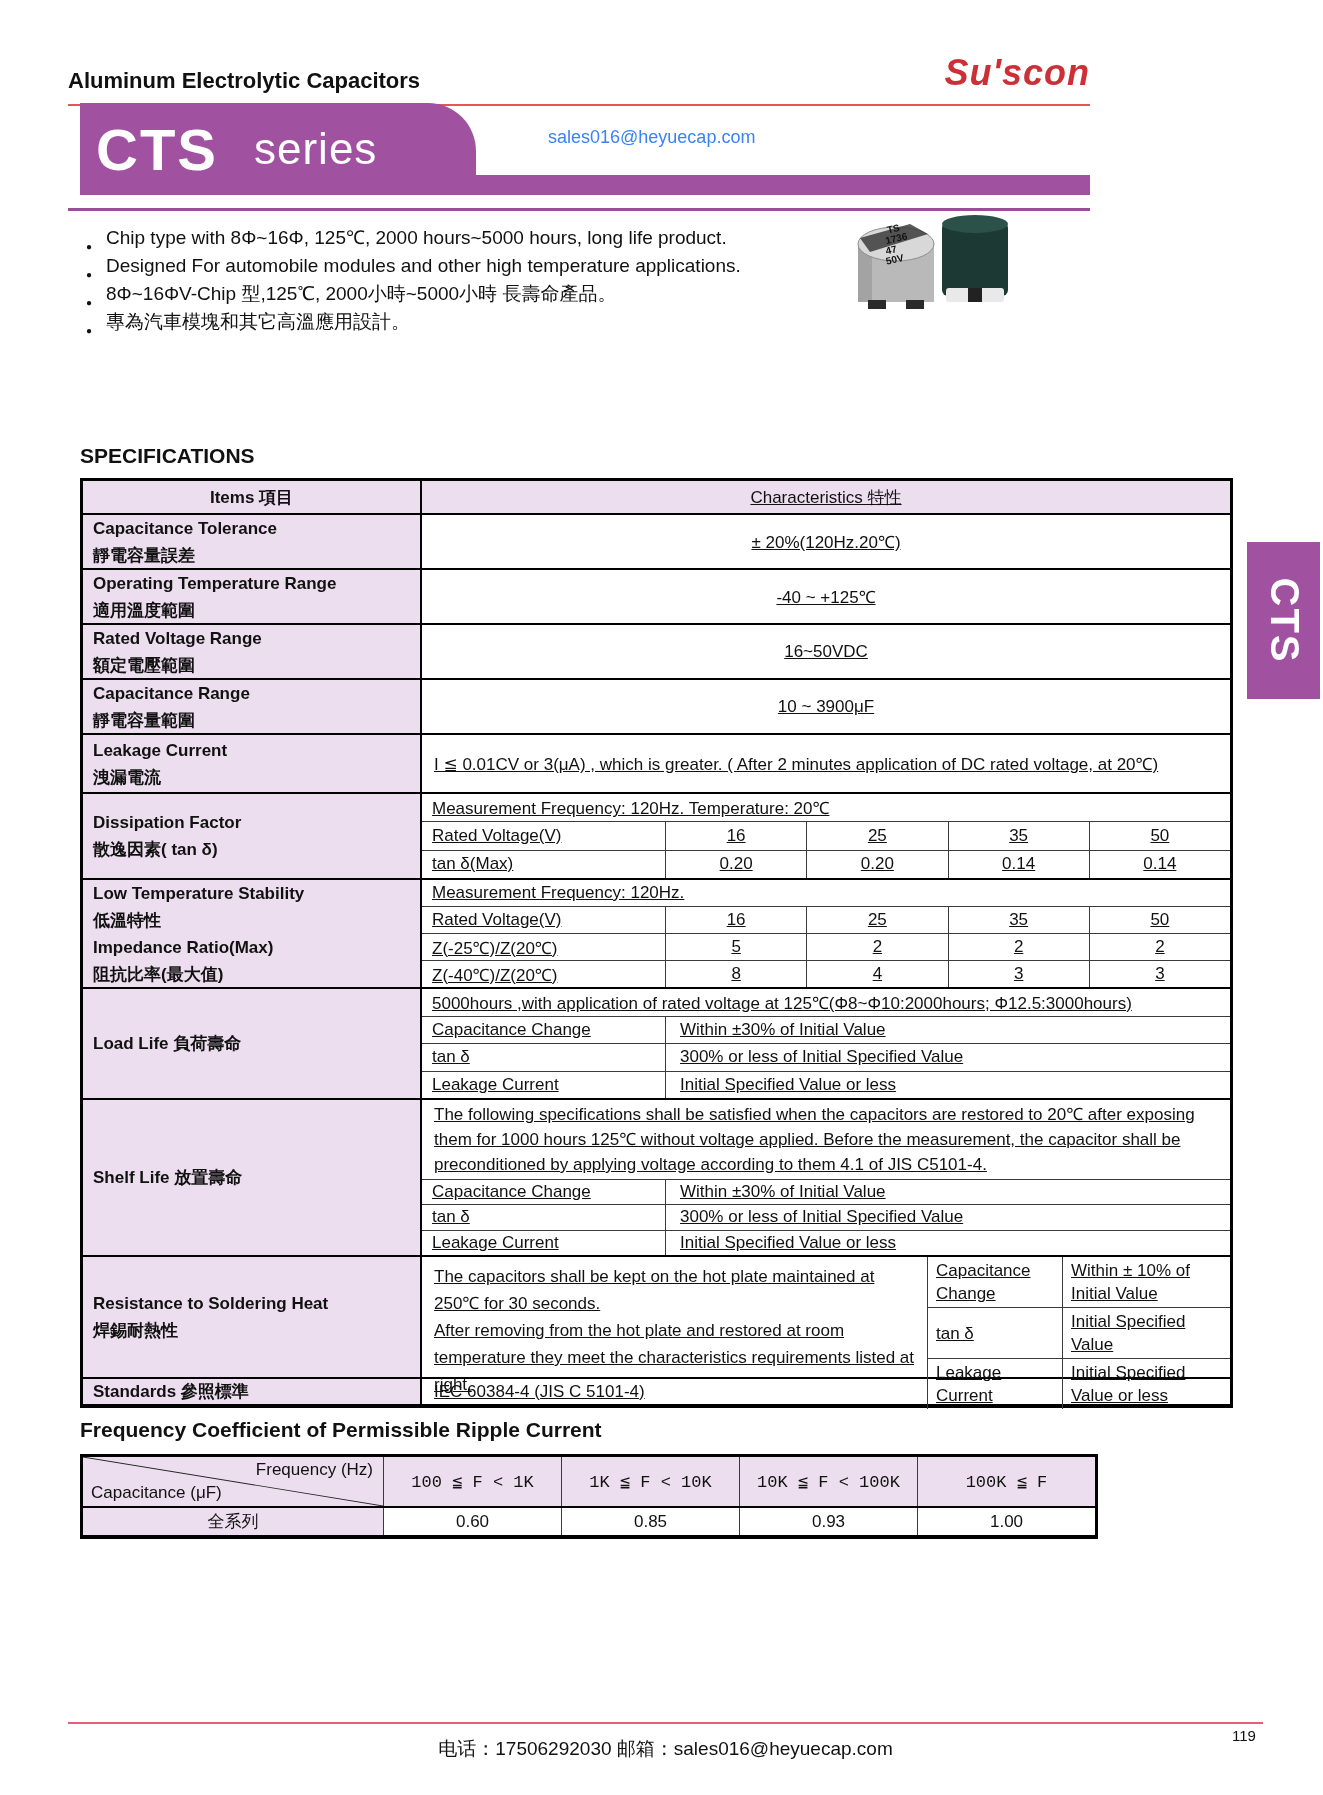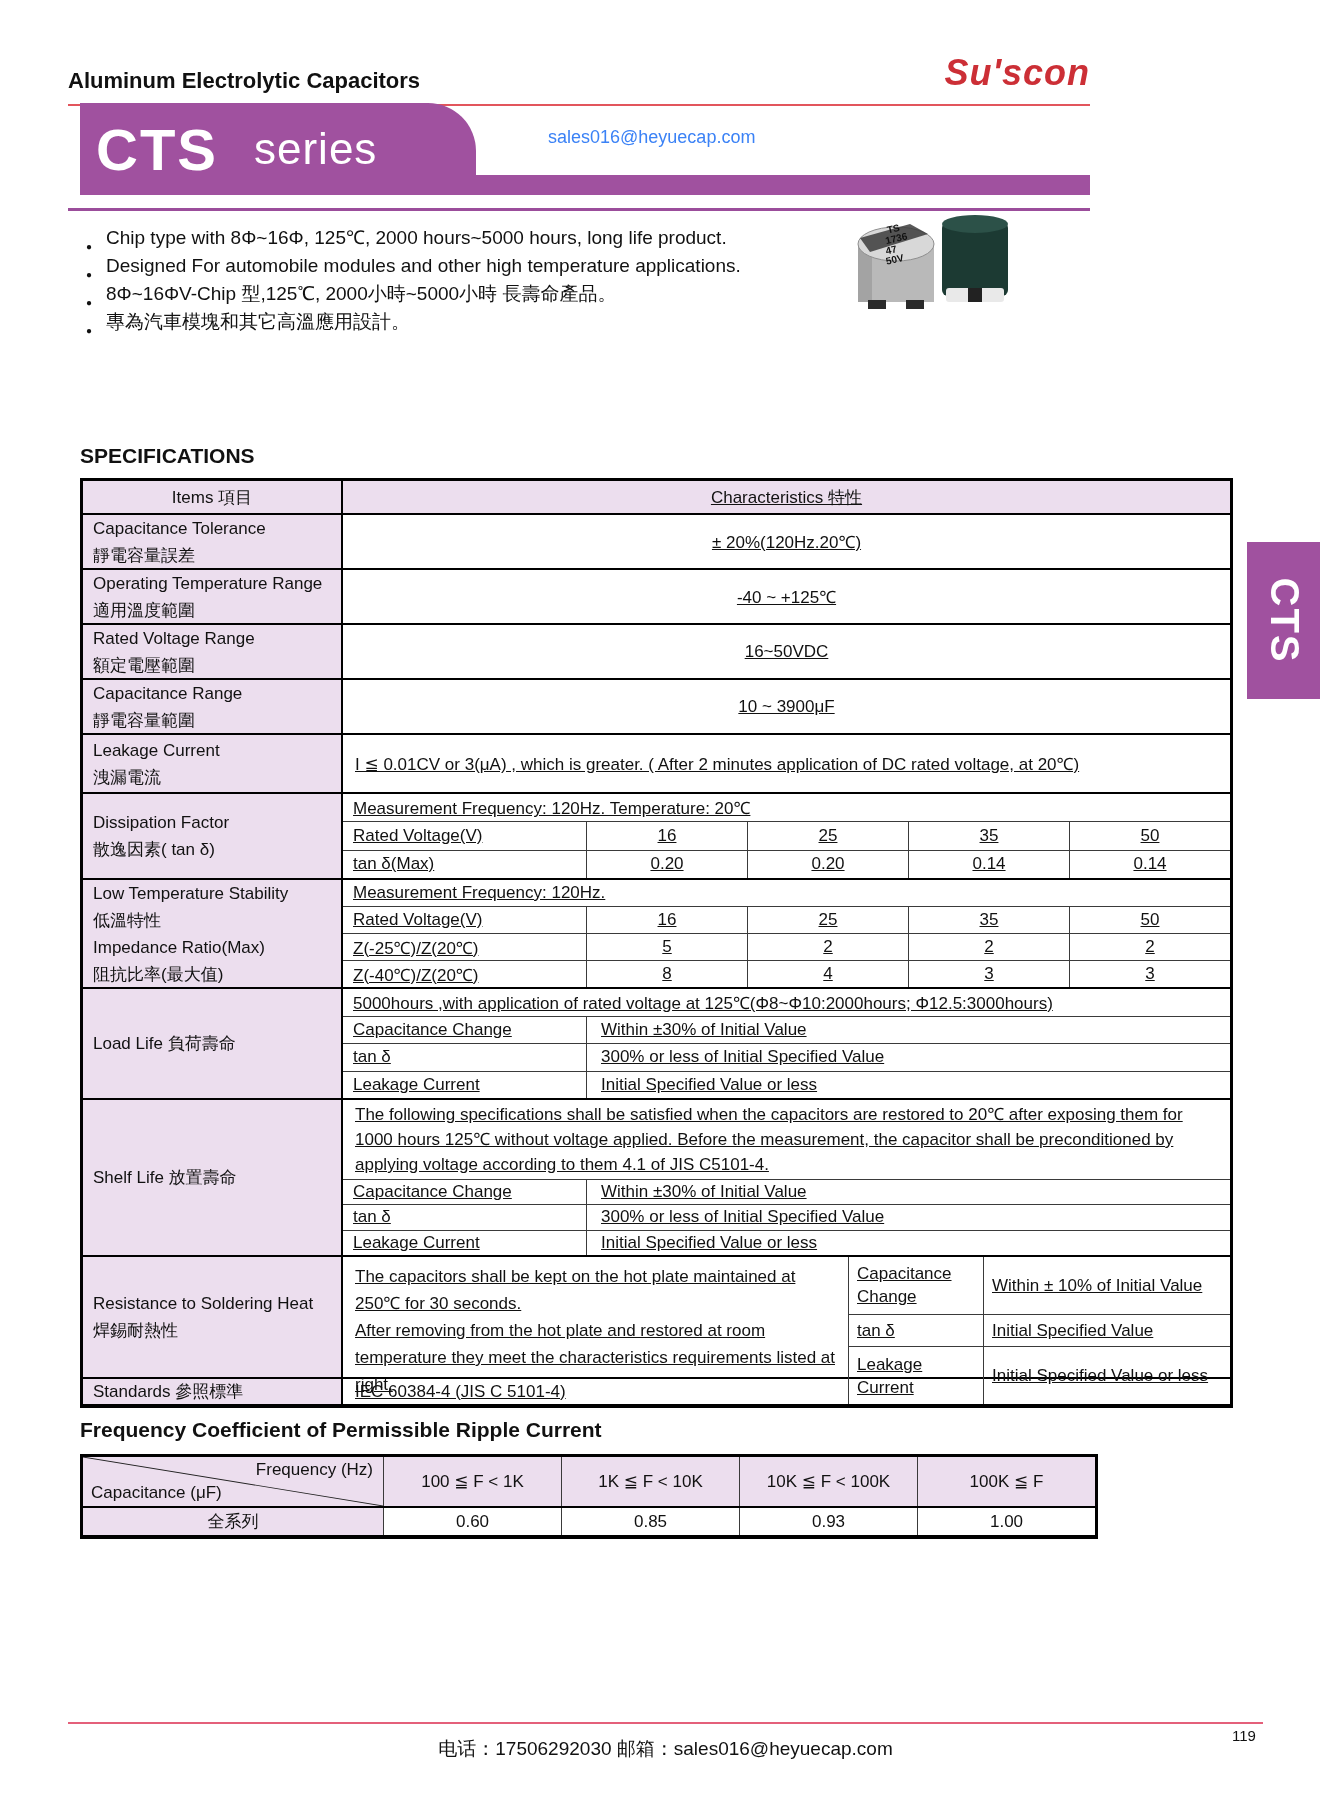--- a/index.html
+++ b/index.html
@@ -34,22 +34,22 @@
   .cap-photo { position:absolute; left:850px; top:200px; width:170px; height:118px; }
 
   
   .sec-heading { position:absolute; left:80px; font-size:21px; font-weight:bold; color:#111; }
 
   
   .spec-table { position:absolute; left:80px; top:478px; width:1153px;
                 border:3px solid #000; border-bottom-width:4px; background:#fff; font-size:17px; }
   .spec-row { display:flex; border-top:2px solid #000; }
   .spec-row:first-child { border-top:none; }
-  .items-cell { width:260px; background:#ecdeee; border-right:2px solid #000;
-                padding:4px 10px; display:flex; flex-direction:column; justify-content:center; flex-shrink:0; }
+  .items-cell { width:339px; background:#ecdeee; border-right:2px solid #000;
+                padding:4px 10px; display:flex; flex-direction:column; justify-content:center; flex-shrink:0;font-weight:bold; }
   .items-cell .line { line-height:27px; }
   .char-cell { flex:1; display:flex; flex-direction:column;text-decoration:underline; }
   .center-val { flex:1; display:flex; align-items:center; justify-content:center; }
   .left-val { flex:1; display:flex; align-items:center; padding-left:12px; }
 
   .h-header { height:32px; }
   .h-header .items-cell, .h-header .char-cell { background:#ecdeee; align-items:center; justify-content:center; flex-direction:row; display:flex; }
   .h-simple { height:55px; }
   .h-leak { height:59px; }
   .h-diss { height:86px; }
@@ -79,21 +79,21 @@
   .krow.g2 { flex:2; } .krow.g1 { flex:1.1; }
 
   
   .freq-table { position:absolute; left:80px; top:1454px; width:1018px;
                 border:3px solid #000; border-bottom-width:4px; font-size:17px; }
   .freq-header { display:flex; height:49px; background:#ecdeee; }
   .freq-corner { width:301px; position:relative; border-right:1.5px solid #3a3a3a; flex-shrink:0; }
   .freq-corner svg { position:absolute; inset:0; width:100%; height:100%; }
   .corner-top { position:absolute; top:3px; right:10px; }
   .corner-bottom { position:absolute; bottom:3px; left:8px; }
-  .freq-col { flex:1; border-right:1.5px solid #3a3a3a; display:flex; align-items:center; justify-content:center; }
+  .freq-col { flex:1; border-right:1.5px solid #3a3a3a; display:flex; align-items:center; justify-content:center;font-family:Liberation Mono, monospace; }
   .freq-col:last-child, .freq-val:last-child { border-right:none; }
   .freq-row { display:flex; height:29px; border-top:2px solid #000; }
   .freq-rowlabel { width:301px; background:#ecdeee; border-right:1.5px solid #3a3a3a; display:flex; align-items:center; justify-content:center; flex-shrink:0; }
   .freq-val { flex:1; border-right:1.5px solid #3a3a3a; display:flex; align-items:center; justify-content:center; background:#fff; }
 
   
   .side-tab { position:absolute; left:1247px; top:542px; width:73px; height:157px; background:#a0519f;
               display:flex; align-items:center; justify-content:center; }
   .side-tab span { transform:rotate(90deg); color:#fff; font-size:40px; font-weight:bold; letter-spacing:2px; }
   .footer-rule { position:absolute; left:68px; top:1722px; width:1195px; height:2px; background:#e4607a; }

